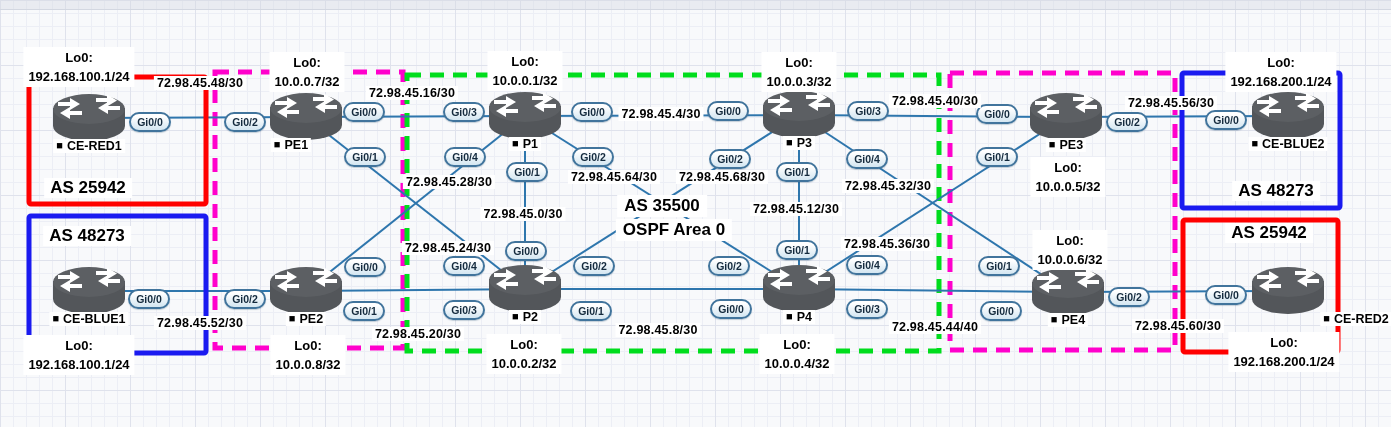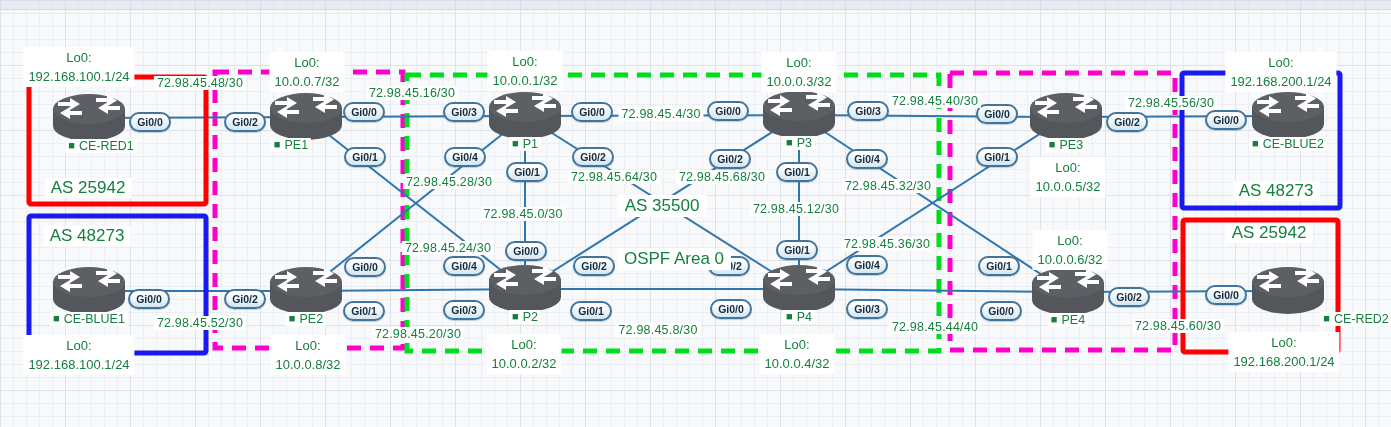--- a/index.html
+++ b/index.html
@@ -14,21 +14,21 @@
       linear-gradient(to bottom,#eceef5 1px,transparent 1px);
     background-size:65px 65px,65px 65px,13px 13px,13px 13px;
   }
   .stage::before{
     content:"";position:absolute;left:0;top:0;right:0;height:9px;
     background:rgba(214,218,228,.45);border-bottom:1px solid #d3d7e1;pointer-events:none;
   }
   #wires{position:absolute;left:0;top:0;}
   .lbl{
     position:absolute;transform:translate(-50%,-50%);
-    background:#fff;white-space:nowrap;font-weight:normal;color:#15803d;z-index:6;
+    background:#fff;white-space:nowrap;font-weight:bold;color:#000000;z-index:6;
   }
   .net{font-size:12.5px;padding:0 3px;letter-spacing:.2px;}
   .lo0{font-size:13px;line-height:19px;text-align:center;padding:1px 5px;z-index:7;}
   .nodename{font-size:12.5px;padding:0 3px;z-index:5;}
   .nodename .bullet{display:inline-block;margin-right:4px;font-size:11px;position:relative;top:-1px;}
   .asl{font-size:17px;padding:0 6px;z-index:6;}
   .ctr{font-size:17px;padding:1px 7px;z-index:6;}
   .iface{
     position:absolute;transform:translate(-50%,-50%);
     min-width:42px;height:20px;box-sizing:border-box;
@@ -66,35 +66,35 @@
       <line x1="799" y1="289" x2="1066" y2="117" stroke="#2e76ad" stroke-width="2"></line>
       <line x1="799" y1="289" x2="1068" y2="292" stroke="#2e76ad" stroke-width="2"></line>
       <line x1="1066" y1="117" x2="1288" y2="116" stroke="#2e76ad" stroke-width="2"></line>
       <line x1="1068" y1="292" x2="1288" y2="291" stroke="#2e76ad" stroke-width="2"></line>
       <rect x="29" y="77" width="177" height="127" fill="none" stroke="#ff0000" stroke-width="5" rx="2"></rect>
       <rect x="29" y="216" width="177" height="137" fill="none" stroke="#1a1af0" stroke-width="5" rx="2"></rect>
       <rect x="1182" y="73" width="158" height="135" fill="none" stroke="#1a1af0" stroke-width="5" rx="2"></rect>
       <rect x="1183" y="220" width="155" height="132" fill="none" stroke="#ff0000" stroke-width="5" rx="2"></rect>
     </svg>
   <div class="lbl ctr" id="core-as" style="left: 662px; top: 206px;">AS 35500</div>
-  <div class="lbl ctr" id="core-area" style="left: 674px; top: 230px; margin-top: 29px;">OSPF Area 0</div>
+  <div class="lbl ctr" id="core-area" style="left: 674px; top: 230px;">OSPF Area 0</div>
 <div class="router" style="left: 89px; top: 118px;">
       <svg viewBox="0 0 76 52" width="76" height="52">
         <ellipse cx="38" cy="34" rx="36" ry="15" fill="#53565a"></ellipse>
         <rect x="2" y="16" width="72" height="18" fill="#53565a"></rect>
         <ellipse cx="38" cy="17" rx="36" ry="15" fill="#5c5f63"></ellipse>
         <g fill="#ffffff">
           <polygon points="7,10 19,10 19,6 29,12 19,18 19,14 7,14"></polygon>
           <polygon points="45,6 56,6 56,2.5 66,8.5 56,14.5 56,10 45,10"></polygon>
           <polygon points="31,19 19,19 19,15 9,21 19,27 19,23 31,23"></polygon>
           <polygon points="69,14 57,14 57,10 47,16 57,22 57,18 69,18"></polygon>
         </g>
       </svg>
     </div>
-    <div class="lbl nodename" style="left: 89px; top: 146px; margin-left: 12px;"><span class="bullet">■</span><span>CE-RED1</span></div>
+    <div class="lbl nodename" style="left: 89px; top: 146px;"><span class="bullet">■</span><span>CE-RED1</span></div>
     <div class="lbl lo0" style="left: 79px; top: 67px;">
       <div>Lo0:</div>
       <div>192.168.100.1/24</div>
     </div>
     <div class="router" style="left: 89px; top: 291px;">
       <svg viewBox="0 0 76 52" width="76" height="52">
         <ellipse cx="38" cy="34" rx="36" ry="15" fill="#53565a"></ellipse>
         <rect x="2" y="16" width="72" height="18" fill="#53565a"></rect>
         <ellipse cx="38" cy="17" rx="36" ry="15" fill="#5c5f63"></ellipse>
         <g fill="#ffffff">

